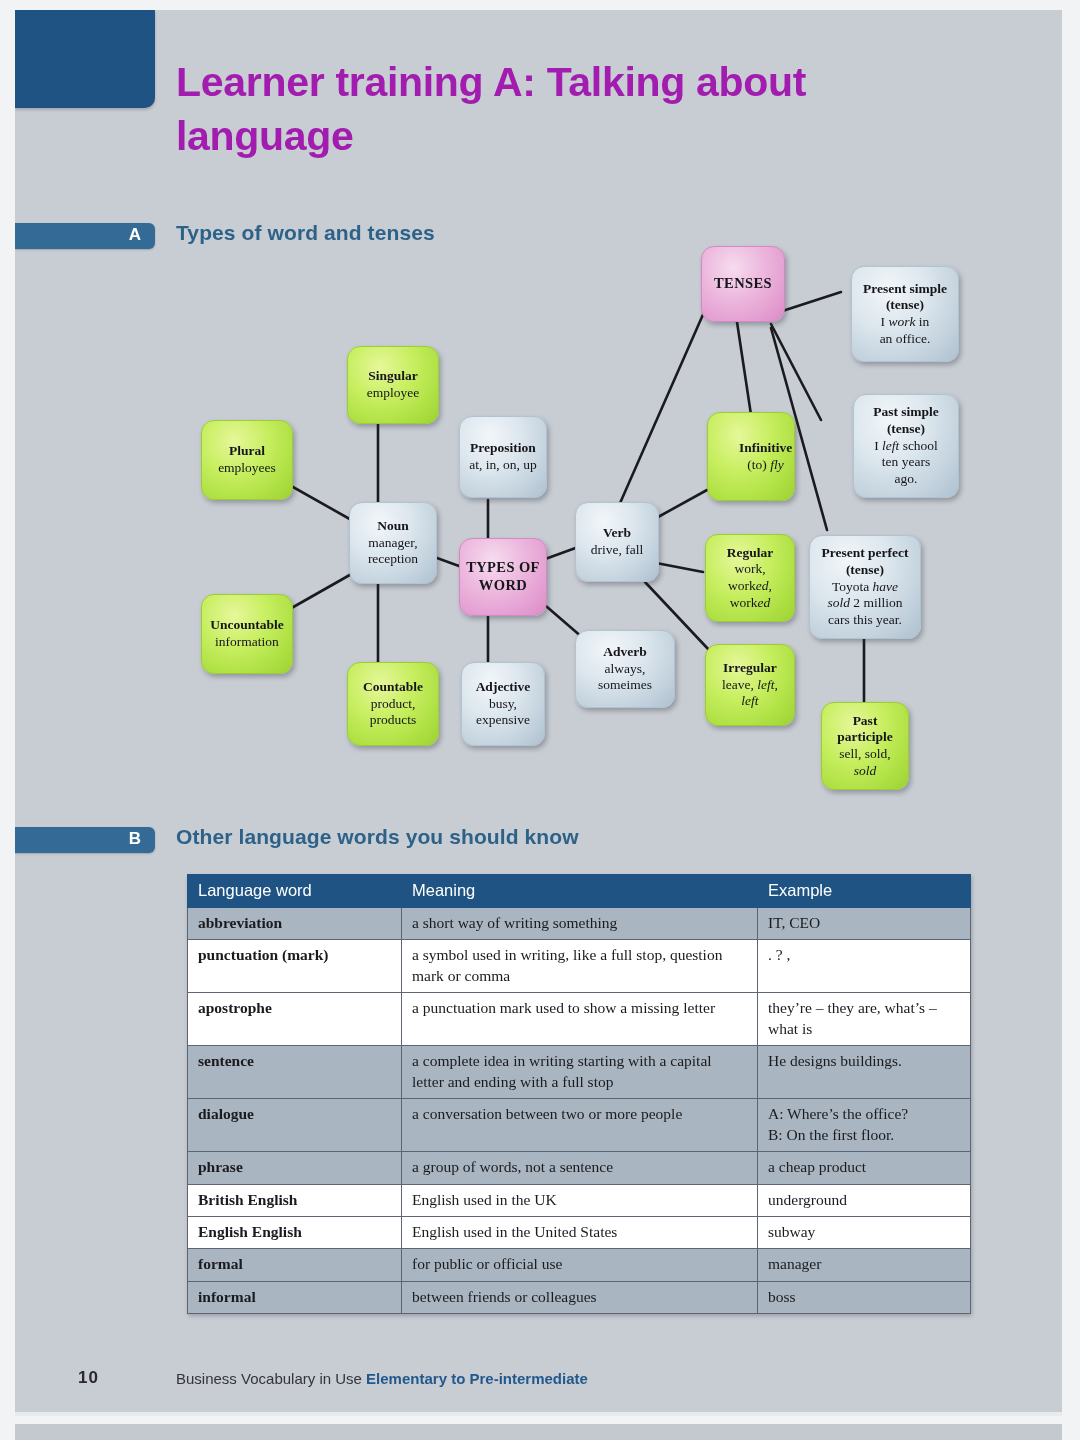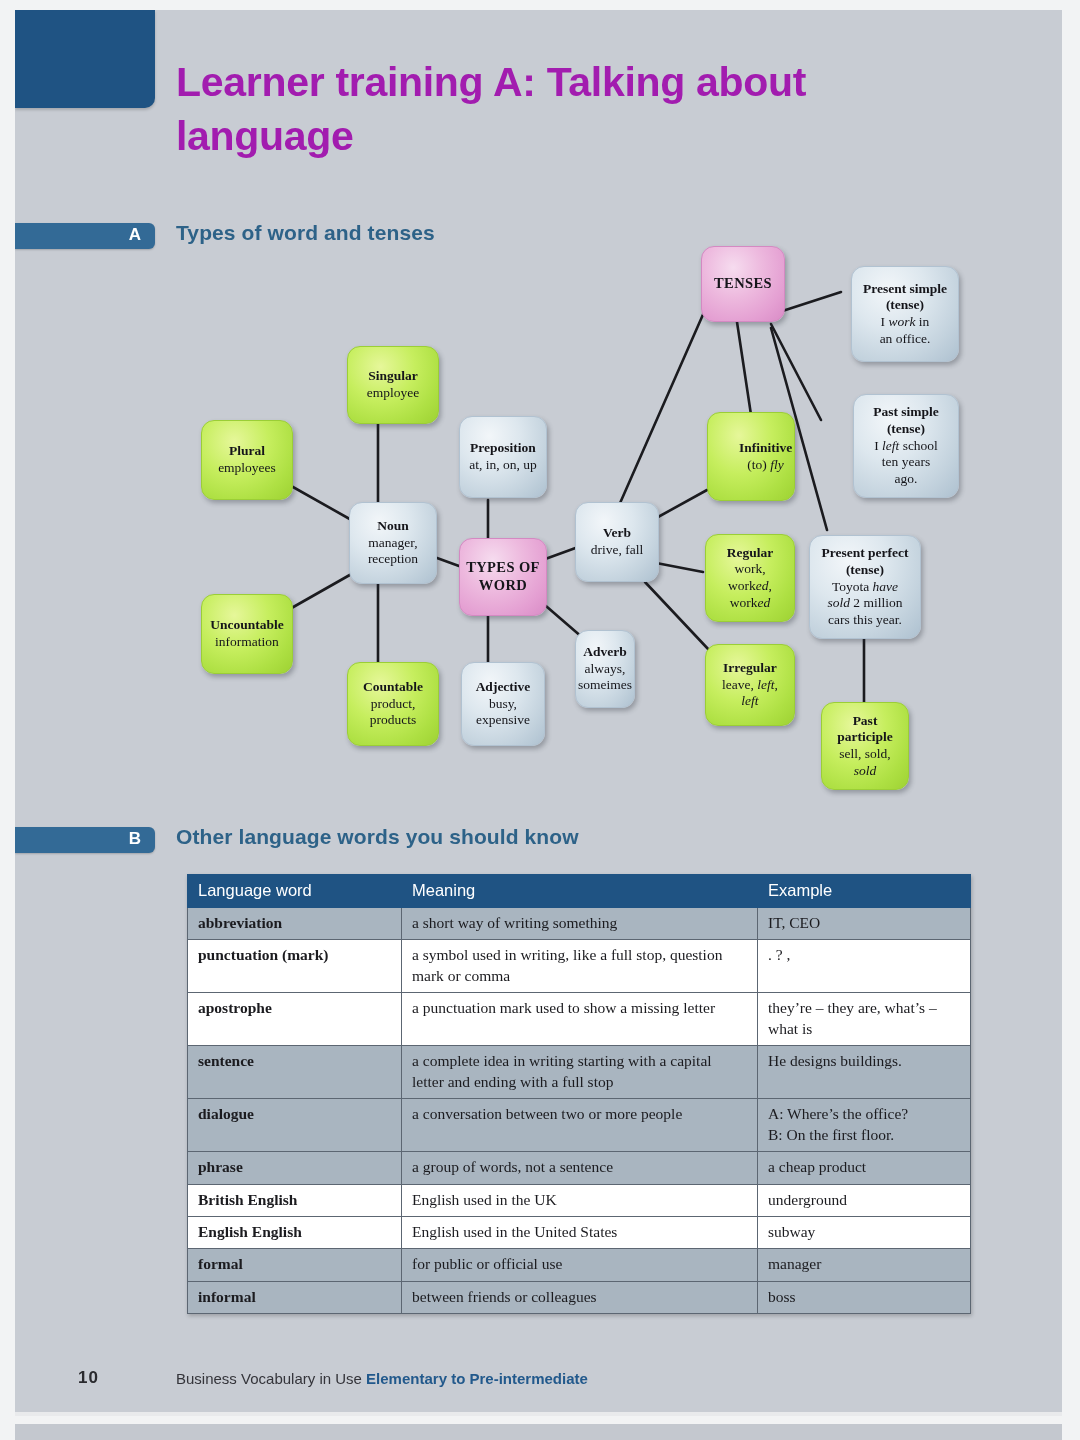--- a/index.html
+++ b/index.html
@@ -250,21 +250,21 @@
     </div>
     <div class="node blue" style="left:560px; top:492px; width:84px; height:80px;">
       <span><b>Verb</b><br>drive, fall</span>
     </div>
     <div class="node blue" style="left:444px; top:406px; width:88px; height:82px;">
       <span><b>Preposition</b><br>at, in, on, up</span>
     </div>
     <div class="node blue" style="left:446px; top:652px; width:84px; height:84px;">
       <span><b>Adjective</b><br>busy,<br>expensive</span>
     </div>
-    <div class="node blue" style="left:560px; top:620px; width:60px; height:78px;align-items:center;">
+    <div class="node blue" style="left:560px; top:620px; width:100px; height:78px;align-items:center;">
       <span><b>Adverb</b><br>always,<br>someimes</span>
     </div>
 
     <div class="node green" style="left:332px; top:336px; width:92px; height:78px;">
       <span><b>Singular</b><br>employee</span>
     </div>
     <div class="node green" style="left:186px; top:410px; width:92px; height:80px;">
       <span><b>Plural</b><br>employees</span>
     </div>
     <div class="node green" style="left:186px; top:584px; width:92px; height:80px;">

